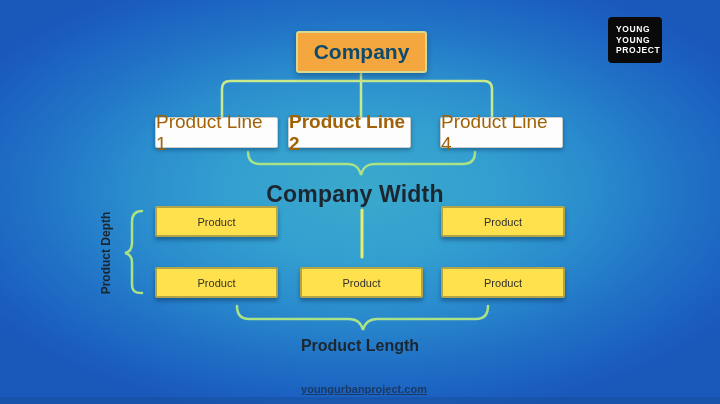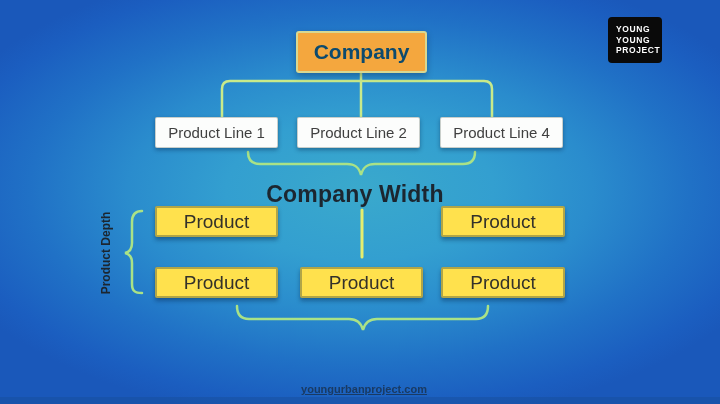--- a/index.html
+++ b/index.html
@@ -30,29 +30,29 @@
     border:2px solid rgba(210,224,160,.85);
     border-radius:3px;
     font-size:21px;font-weight:600;color:#0c4a6e;
     box-shadow:0 3px 6px rgba(5,30,70,.35);
   }
   .pline{
     top:117px;height:31px;width:123px;
     background:#fcfdfc;
     border:1px solid rgba(140,150,145,.45);
     border-radius:2px;
-    font-size:15px;font-weight:500;color:#404040;
+    font-size:19px;font-weight:500;color:#a16207;
     box-shadow:0 2px 4px rgba(5,30,70,.4);
   }
   .product{
     height:31px;width:123px;
     background:#ffe14d;
     border:2px solid rgba(100,106,66,.5);
     border-radius:2px;
-    font-size:19px;font-weight:500;color:#33312a;
+    font-size:11px;font-weight:500;color:#33312a;
     box-shadow:0 3px 4px rgba(5,30,70,.4);
   }
   .lbl{
     position:absolute;color:#1c2630;text-align:center;
   }
   .width-lbl{left:195px;top:181px;width:320px;font-size:23px;font-weight:700;letter-spacing:.2px;}
   .length-lbl{left:200px;top:337px;width:320px;font-size:16px;font-weight:700;}
   .depth-lbl{
     left:56px;top:246px;width:100px;height:14px;
     font-size:12px;font-weight:700;
@@ -84,33 +84,34 @@
     <path d="M361,73 L361,117 M222,117 L222,89 Q222,81 230,81 L484,81 Q492,81 492,89 L492,117" fill="none" stroke-width="2.5" stroke-linecap="round" stroke="#c8ea8a"></path>
     <path d="M248,152 C248,160 252,164 260,164 L347,164 C355,164 359,167 361,175 C363,167 367,164 375,164 L463,164 C471,164 475,160 475,152" fill="none" stroke-width="2.5" stroke-linecap="round" stroke="#a9e287"></path>
     <path d="M362,210 L362,257" fill="none" stroke-width="3" stroke-linecap="round" stroke="#e5ee6e"></path>
     <path d="M237,306 C237,314 241,319 249,319 L349,319 C356,319 361,322 363,330 C365,322 370,319 377,319 L476,319 C484,319 488,314 488,306" fill="none" stroke-width="2.5" stroke-linecap="round" stroke="#a9e287"></path>
     <path d="M142,211 C135,211 132,215 132,222 L132,243 C132,249 130,252 125,253 C130,254 132,257 132,263 L132,284 C132,291 135,293 142,293" fill="none" stroke-width="2.5" stroke-linecap="round" stroke="#a9e287"></path>
   </svg>
 
   <div class="box company">Company</div>
 
   <div class="box pline" style="left:155px;">Product Line 1</div>
-  <div class="box pline" style="left:297px;">Product Line 2</div>
+  <div class="box pline" style="left:288px;font-weight:bold;">Product Line 2</div>
   <div class="box pline" style="left:440px;">Product Line 4</div>
 
   <div class="lbl width-lbl">Company Width</div>
 
   <div class="box product" style="left:155px;top:206px;">Product</div>
   <div class="box product" style="left:441px;top:206px;width:124px;">Product</div>
 
   <div class="box product" style="left:155px;top:267px;">Product</div>
   <div class="box product" style="left:300px;top:267px;">Product</div>
   <div class="box product" style="left:441px;top:267px;width:124px;">Product</div>
 
   <div class="lbl depth-lbl">Product Depth</div>
+  <div class="lbl length-lbl">Product Length</div>
 
   <div class="logo">
     <div>YOUNG</div>
     <div>YOUNG</div>
     <div>PROJECT</div>
   </div>
 
   <div class="footer-url">youngurbanproject.com</div>
 
   <div class="bottom-band"></div>

